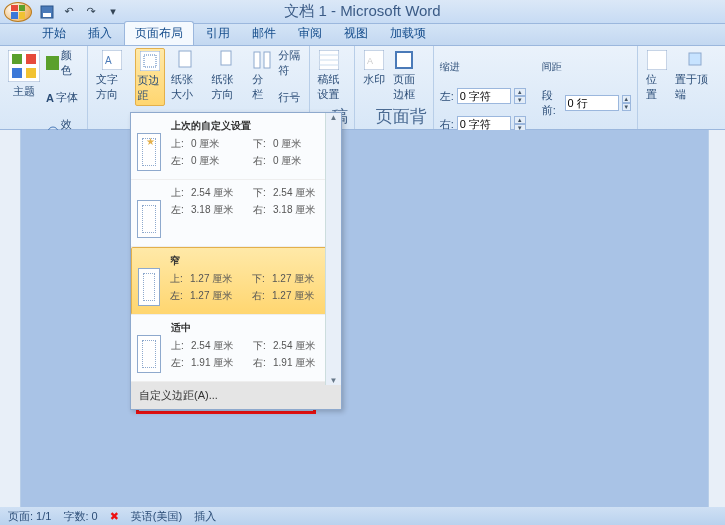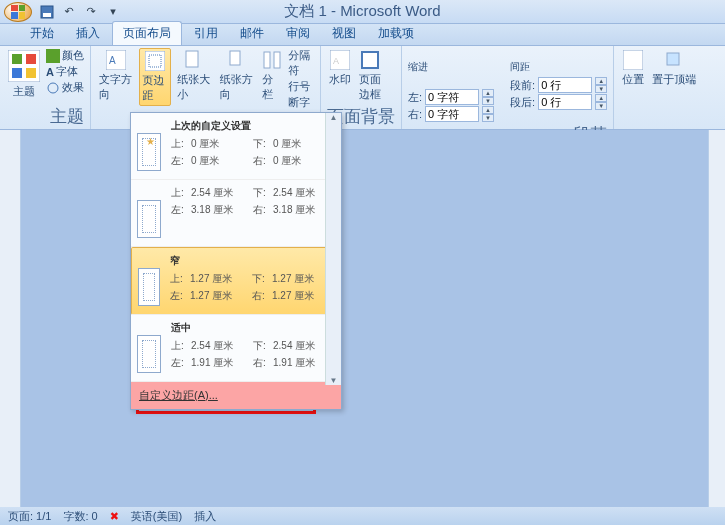--- a/index.html
+++ b/index.html
@@ -9,33 +9,33 @@
   .titlebar { height: 24px; background: linear-gradient(#dbe8f7, #c7dbf4); border-bottom: 1px solid #9bb7dd; display: flex; align-items: center; padding-left: 4px; }
   .office-btn { width: 28px; height: 20px; border-radius: 50%; background: radial-gradient(circle at 30% 30%, #fff, #e89b2e); border: 1px solid #b87a1e; display: flex; align-items: center; justify-content: center; }
   .office-grid { width: 14px; height: 14px; display: grid; grid-template: 1fr 1fr / 1fr 1fr; gap: 1px; }
   .office-grid span:nth-child(1){background:#e64a3b;} .office-grid span:nth-child(2){background:#5aa02c;}
   .office-grid span:nth-child(3){background:#3c78d8;} .office-grid span:nth-child(4){background:#f1c232;}
   .qat { display: flex; gap: 4px; margin-left: 6px; }
   .qat-btn { width: 18px; height: 18px; display: flex; align-items: center; justify-content: center; color: #345; }
   .title-text { position: absolute; left: 50%; transform: translateX(-50%); font-size: 15px; color: #3b5b86; }
 
   
-  .tabs { height: 22px; background: linear-gradient(#d4e4f6, #c3d8f1); display: flex; align-items: flex-end; padding-left: 20px; gap: 2px; border-bottom: 1px solid #9bb7dd; }
+  .tabs { height: 22px; background: linear-gradient(#d4e4f6, #c3d8f1); display: flex; align-items: flex-end; padding-left: 32px; gap: 2px; border-bottom: 1px solid #9bb7dd; }
   .tab { padding: 3px 10px; font-size: 12px; color: #154d8c; cursor: pointer; }
   .tab.active { background: #f4f9fe; border: 1px solid #9bb7dd; border-bottom: none; border-radius: 3px 3px 0 0; margin-top: 24px; }
 
   
   .ribbon { height: 84px; background: linear-gradient(#eaf2fb, #d8e7f7); border-bottom: 1px solid #9bb7dd; display: flex; position: relative; }
   .group { border-right: 1px solid #b8cee8; padding: 2px 6px 0 6px; display: flex; flex-direction: column; }
   .group-body { flex: 1; display: flex; align-items: flex-start; gap: 4px; }
   .group-label { text-align: right; font-size: 17px; color: #4a6a92; padding: 1px 0; }
   .rbtn { display: flex; flex-direction: column; align-items: center; font-size: 11px; color: #2b4d77; padding: 2px; }
   .rbtn .ico { width: 20px; height: 20px; margin-bottom: 2px; }
   .rbtn-big .ico { width: 32px; height: 32px; }
-  .stack { display: flex; flex-direction: column; gap: 1px; font-size: 11px; color: #2b4d77; }
+  .stack { display: flex; flex-direction: column; gap: 12px; font-size: 11px; color: #2b4d77; }
   .stack-row { display: flex; align-items: center; gap: 2px; }
   .field { display: flex; align-items: center; gap: 3px; font-size: 11px; color: #2b4d77; }
   .field input { width: 54px; height: 16px; border: 1px solid #9bb7dd; font-size: 11px; padding: 0 2px; }
   .spin { width: 12px; height: 16px; display: flex; flex-direction: column; }
   .spin div { flex:1; background:#e3edf8; border:1px solid #9bb7dd; font-size:6px; text-align:center; line-height:6px; color:#456; }
 
   .highlight { background: linear-gradient(#ffe9a8,#ffd670); border: 1px solid #e3b04b; border-radius: 2px; }
 
   
   .content { position: absolute; top: 130px; left:0; right:0; bottom: 18px; background: #a9c3e6; }
@@ -45,21 +45,21 @@
   
   .dropdown { position: absolute; left: 130px; top: 112px; width: 212px; background: #fafcfe; border: 1px solid #8ea9cd; box-shadow: 2px 2px 5px rgba(0,0,0,.2); z-index: 50; }
   .dd-body { max-height: 290px; overflow: hidden; }
   .preset { padding: 6px 6px 8px 6px; border-bottom: 1px solid #eee; display: flex; gap: 10px; }
   .preset-thumb { width: 30px; height: 38px; background: #fff; border: 1px solid #8ea9cd; margin-top: 14px; position: relative; }
   .preset-thumb::after { content:''; position:absolute; inset:4px; border:1px dotted #8ea9cd; }
   .star { position:absolute; top:2px; left:8px; color:#e3b04b; font-size:10px; }
   .preset-info { flex:1; font-size: 10px; color: #333; }
   .preset-name { font-weight: bold; margin-bottom: 4px; }
   .preset-grid { display: grid; grid-template-columns: 20px 62px 20px 62px; row-gap: 3px; color:#555; }
-  .dd-footer { padding: 6px 8px; font-size: 11px; color:#333; background:#fca5a5;text-decoration:underline; }
+  .dd-footer { padding: 6px 8px; font-size: 11px; color:#333; background:#e5e5e5; }
   .red-box { position:absolute; border: 3px solid #e11; pointer-events:none; }
   .dd-scroll { position:absolute; right:0; top:0; bottom:24px; width:16px; background:#e8eff8; border-left:1px solid #cdd; }
   .dd-scroll::before{content:'▲';position:absolute;top:0;left:0;right:0;text-align:center;font-size:8px;color:#678;}
   .dd-scroll::after{content:'▼';position:absolute;bottom:0;left:0;right:0;text-align:center;font-size:8px;color:#678;}
 
   
   .statusbar { position:absolute; left:0; right:0; bottom:0; height:18px; background: linear-gradient(#cfe0f4,#b9d2ee); display:flex; align-items:center; gap:12px; padding:0 8px; font-size:11px; color:#2b4d77; }
 
   
   svg { display:block; }
@@ -180,20 +180,35 @@
             <span>行号</span>
           </div>
         <div class="stack-row">
             <span>断字</span>
           </div>
       </div>
     </div>
     <div class="group-label">页面设置</div>
   </div>
 
+  <div class="group">
+    <div class="group-body">
+      <div class="rbtn">
+          <svg class="ico">
+            <rect width="20" height="20" fill="#fff" stroke="#8ea9cd"></rect>
+            <line x1="0" y1="5" x2="20" y2="5" stroke="#cde"></line>
+            <line x1="0" y1="10" x2="20" y2="10" stroke="#cde"></line>
+            <line x1="0" y1="15" x2="20" y2="15" stroke="#cde"></line>
+          </svg>
+          <span style="white-space:pre">稿纸
+设置</span>
+        </div>
+    </div>
+    <div class="group-label">稿纸</div>
+  </div>
 
   <div class="group">
     <div class="group-body">
       <div class="rbtn">
           <svg class="ico">
             <rect width="20" height="20" fill="#fff" stroke="#8ea9cd"></rect>
             <text x="3" y="14" font-size="9" fill="#ccc">A</text>
           </svg>
           <span>水印</span>
         </div>
@@ -204,21 +219,21 @@
           <span style="white-space:pre">页面
 边框</span>
         </div>
     </div>
     <div class="group-label">页面背景</div>
   </div>
 
   <div class="group" style="min-width:200px">
     <div class="group-body" style="gap:16px; padding-top:12px">
       <div class="stack">
-        <div style="font-size:10px; color:#2b4d77; margin-bottom:14px">缩进</div>
+        <div style="font-size:10px; color:#2b4d77; margin-bottom:2px">缩进</div>
         <div class="field">
             <span>左:</span>
             <input value="0 字符" style="">
             <div class="spin">
               <div>▲</div>
               <div>▼</div>
             </div>
           </div>
         <div class="field">
             <span>右:</span>

